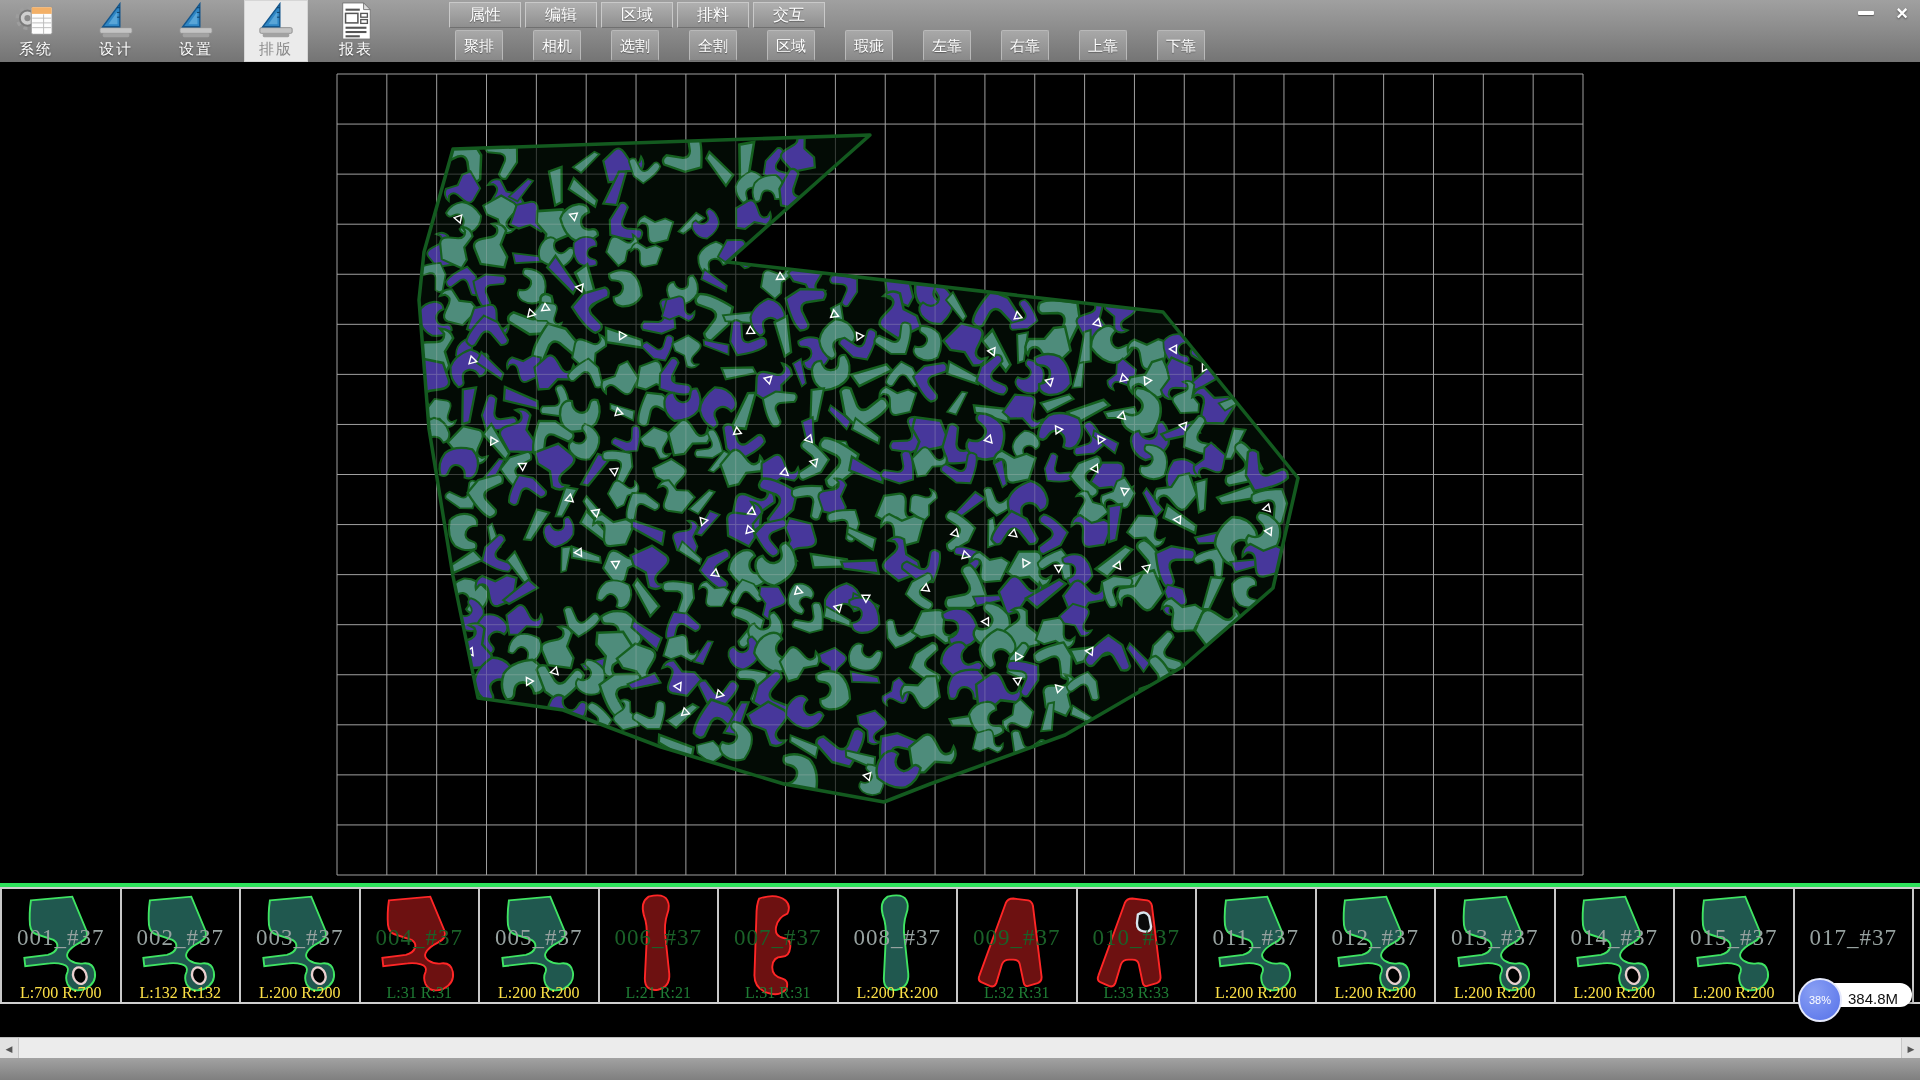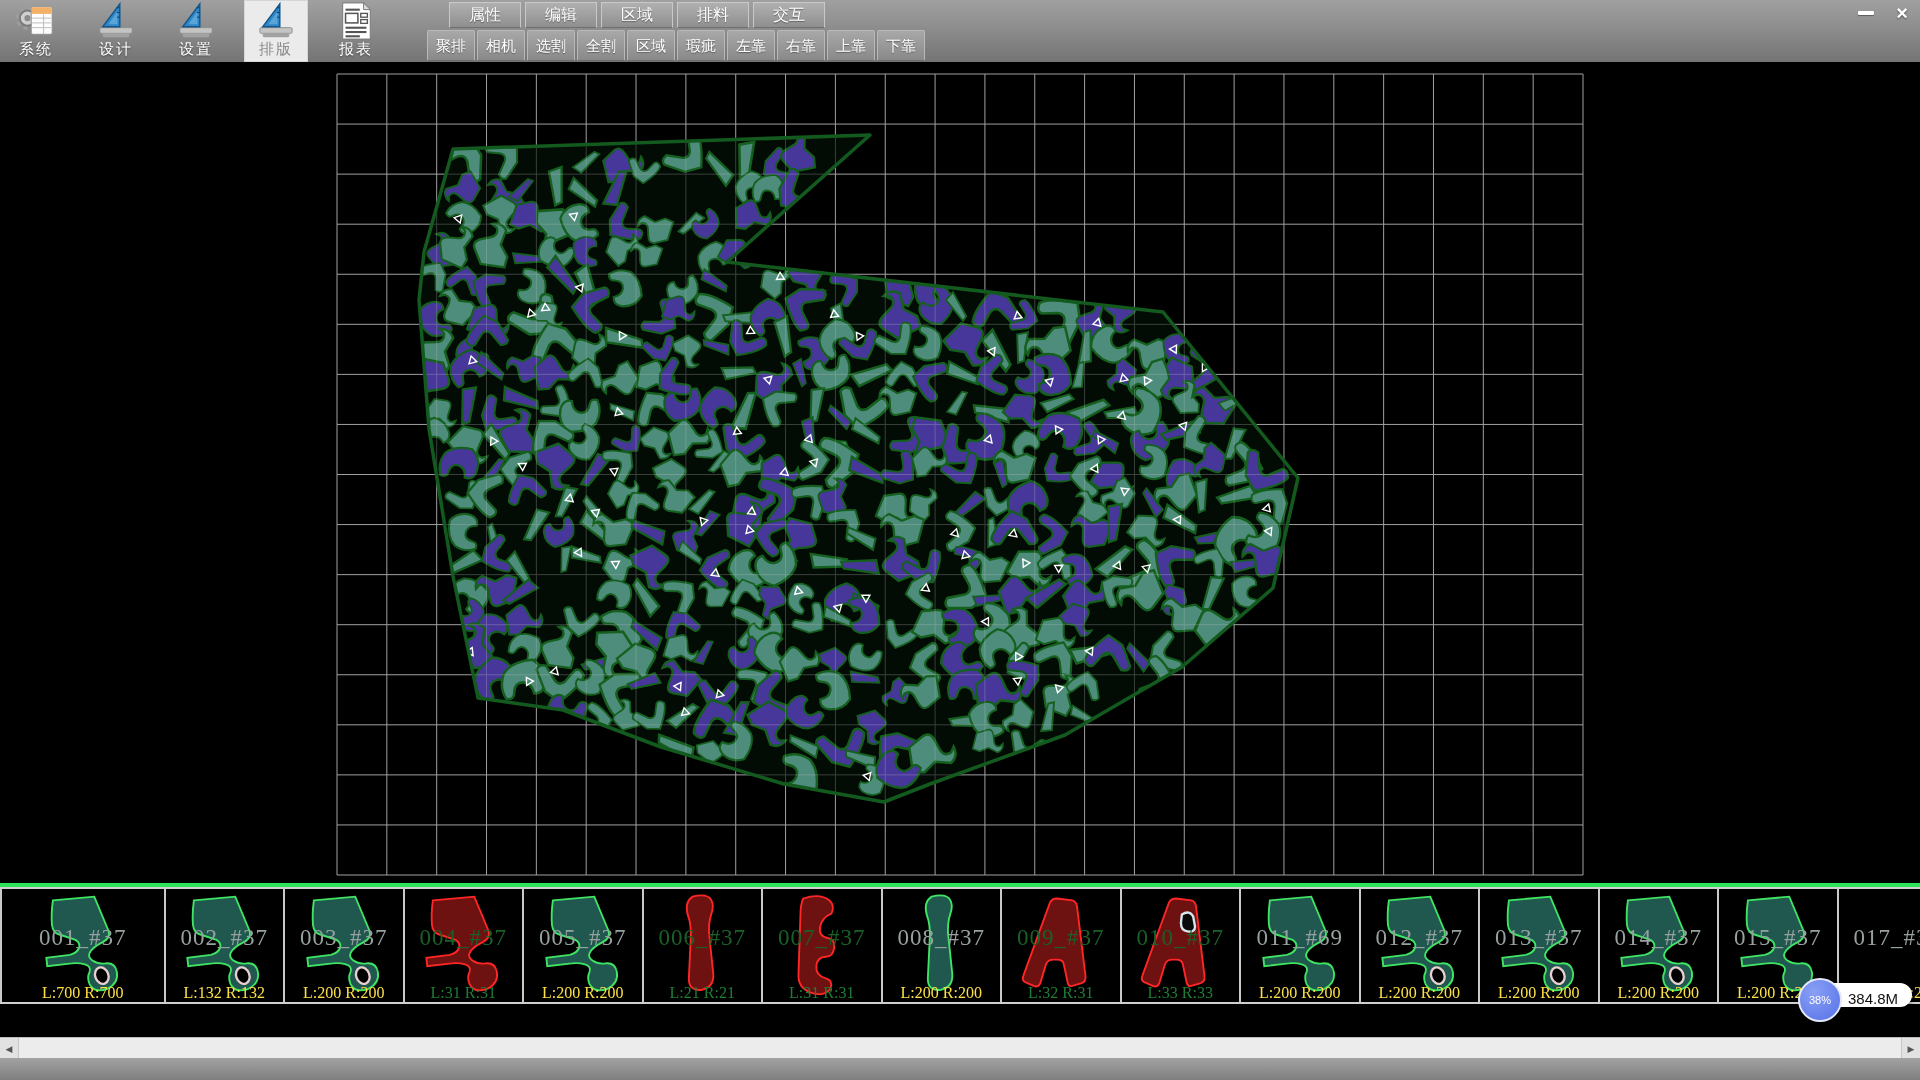--- a/index.html
+++ b/index.html
@@ -16,36 +16,36 @@
   .appbtn.active{background:#ebebeb;box-shadow:inset 0 0 0 1px #d6d6d6;}
   .appbtn.active .lb{color:#8a8a8a;text-shadow:none;}
 
   .tabs{position:absolute;left:430px;top:2px;display:flex;gap:4px;padding-left:19px;}
   .tabbtn{width:70px;height:24px;line-height:24px;text-align:center;font-size:16px;color:#fff;
           background:linear-gradient(#b0b0b0,#8f8f8f);border:1px solid #c9c9c9;border-bottom-color:#707070;
           text-shadow:0 1px 1px rgba(0,0,0,.4);cursor:pointer;}
   .tools{position:absolute;left:427px;top:30px;display:flex;gap:2px;}
   .toolbtn{width:46px;height:29px;line-height:29px;text-align:center;font-size:15px;color:#fff;
            background:linear-gradient(#a8a8a8,#898989);border:1px solid #b9b9b9;border-bottom-color:#6d6d6d;
-           border-radius:2px;text-shadow:0 1px 1px rgba(0,0,0,.4);cursor:pointer;}
+           border-radius:2px;text-shadow:0 1px 1px rgba(0,0,0,.4);cursor:pointer;margin-left:28px;}
 
   .wincontrols{position:absolute;right:2px;top:2px;display:flex;gap:4px;}
   .winbtn{width:32px;height:22px;display:flex;align-items:center;justify-content:center;cursor:pointer;}
   .min-icon{display:block;width:16px;height:4px;background:#fff;border-radius:1px;box-shadow:0 1px 1px rgba(0,0,0,.4);}
   .x-icon{color:#fff;font-size:20px;font-weight:bold;line-height:20px;text-shadow:0 1px 2px rgba(0,0,0,.5);}
 
   
   .canvas{position:absolute;left:0;top:62px;width:1920px;height:821px;background:#000;}
 
   
   .thumbstrip{position:absolute;left:0;top:883px;width:1920px;height:121px;background:#000;}
   .greenline{height:4px;width:100%;background:#2ee25c;}
   .cells{display:flex;height:113px;border-top:2px solid #cfcfcf;border-bottom:2px solid #cfcfcf;overflow:hidden;}
   .cell{position:relative;flex:0 0 117.5px;height:113px;background:#000;border-right:2px solid #c9c9c9;cursor:pointer;}
-  .cell:first-child{border-left:2px solid #c9c9c9;padding-left:44px;}
+  .cell:first-child{border-left:2px solid #c9c9c9;}
   .cell svg{position:absolute;left:50%;top:2px;transform:translateX(-50%);}
   .cell .plabel{position:absolute;top:36px;left:0;width:100%;text-align:center;
                 font-family:"Liberation Serif",serif;font-size:23px;letter-spacing:1px;pointer-events:none;}
   .cell .plr{position:absolute;bottom:0;left:0;width:100%;text-align:center;
              font-family:"Liberation Serif",serif;font-size:16px;pointer-events:none;}
   .cell.teal .plabel{color:#97a2a0;}
   .cell.teal .plr{color:#fde047;}
   .cell.red .plabel{color:#1a6128;}
   .cell.red .plr{color:#1f7d35;font-family:Liberation Serif, serif;}
 
@@ -811,21 +811,21 @@
             <path d="M46,8 L62,10 Q66,11 67,16 L76,90 Q77,96 72,98 L62,101 Q58,102 57,97 L53,78 Q52,73 46,73 L42,73 Q36,73 34,78 L28,98 Q26,103 21,101 L12,97 Q8,95 10,90 L38,13 Q40,8 46,8 Z" fill="#6d1111" stroke="#ff2626" stroke-width="2"></path>
             <path d="M52,25 Q60,20 64,27 L66,38 Q66,44 58,43 Q51,42 51,34 Z" fill="#0a0a0a" stroke="#d8e6ee" stroke-width="2.5"></path>
           </svg>
           <div class="plabel">010_#37</div>
           <div class="plr">L:33 R:33</div>
         </div>
         <div class="cell teal">
           <svg viewBox="0 0 100 117" width="96" height="110">
             <path d="M18,10 L62,6 L77,42 Q80,50 70,55 Q60,60 57,66 Q55,70 60,74 Q66,78 74,77 Q84,76 86,86 Q88,98 76,104 Q62,109 57,99 Q54,92 57,86 Q59,80 52,78 Q45,76 38,77 L12,80 L11,71 L36,68 Q44,66 46,60 Q47,55 42,52 Q30,48 24,46 Q18,44 17,36 Q16,24 18,10 Z" fill="#20584f" stroke="#3fe463" stroke-width="2"></path>
           </svg>
-          <div class="plabel">011_#69</div>
+          <div class="plabel">011_#37</div>
           <div class="plr">L:200 R:200</div>
         </div>
         <div class="cell teal">
           <svg viewBox="0 0 100 117" width="96" height="110">
             <path d="M18,10 L62,6 L77,42 Q80,50 70,55 Q60,60 57,66 Q55,70 60,74 Q66,78 74,77 Q84,76 86,86 Q88,98 76,104 Q62,109 57,99 Q54,92 57,86 Q59,80 52,78 Q45,76 38,77 L12,80 L11,71 L36,68 Q44,66 46,60 Q47,55 42,52 Q30,48 24,46 Q18,44 17,36 Q16,24 18,10 Z" fill="#20584f" stroke="#3fe463" stroke-width="2"></path>
             <ellipse cx="70" cy="90" rx="7" ry="9" transform="rotate(-20 70 90)" fill="#000" stroke="#e9cfcf" stroke-width="2.5"></ellipse>
           </svg>
           <div class="plabel">012_#37</div>
           <div class="plr">L:200 R:200</div>
         </div>

